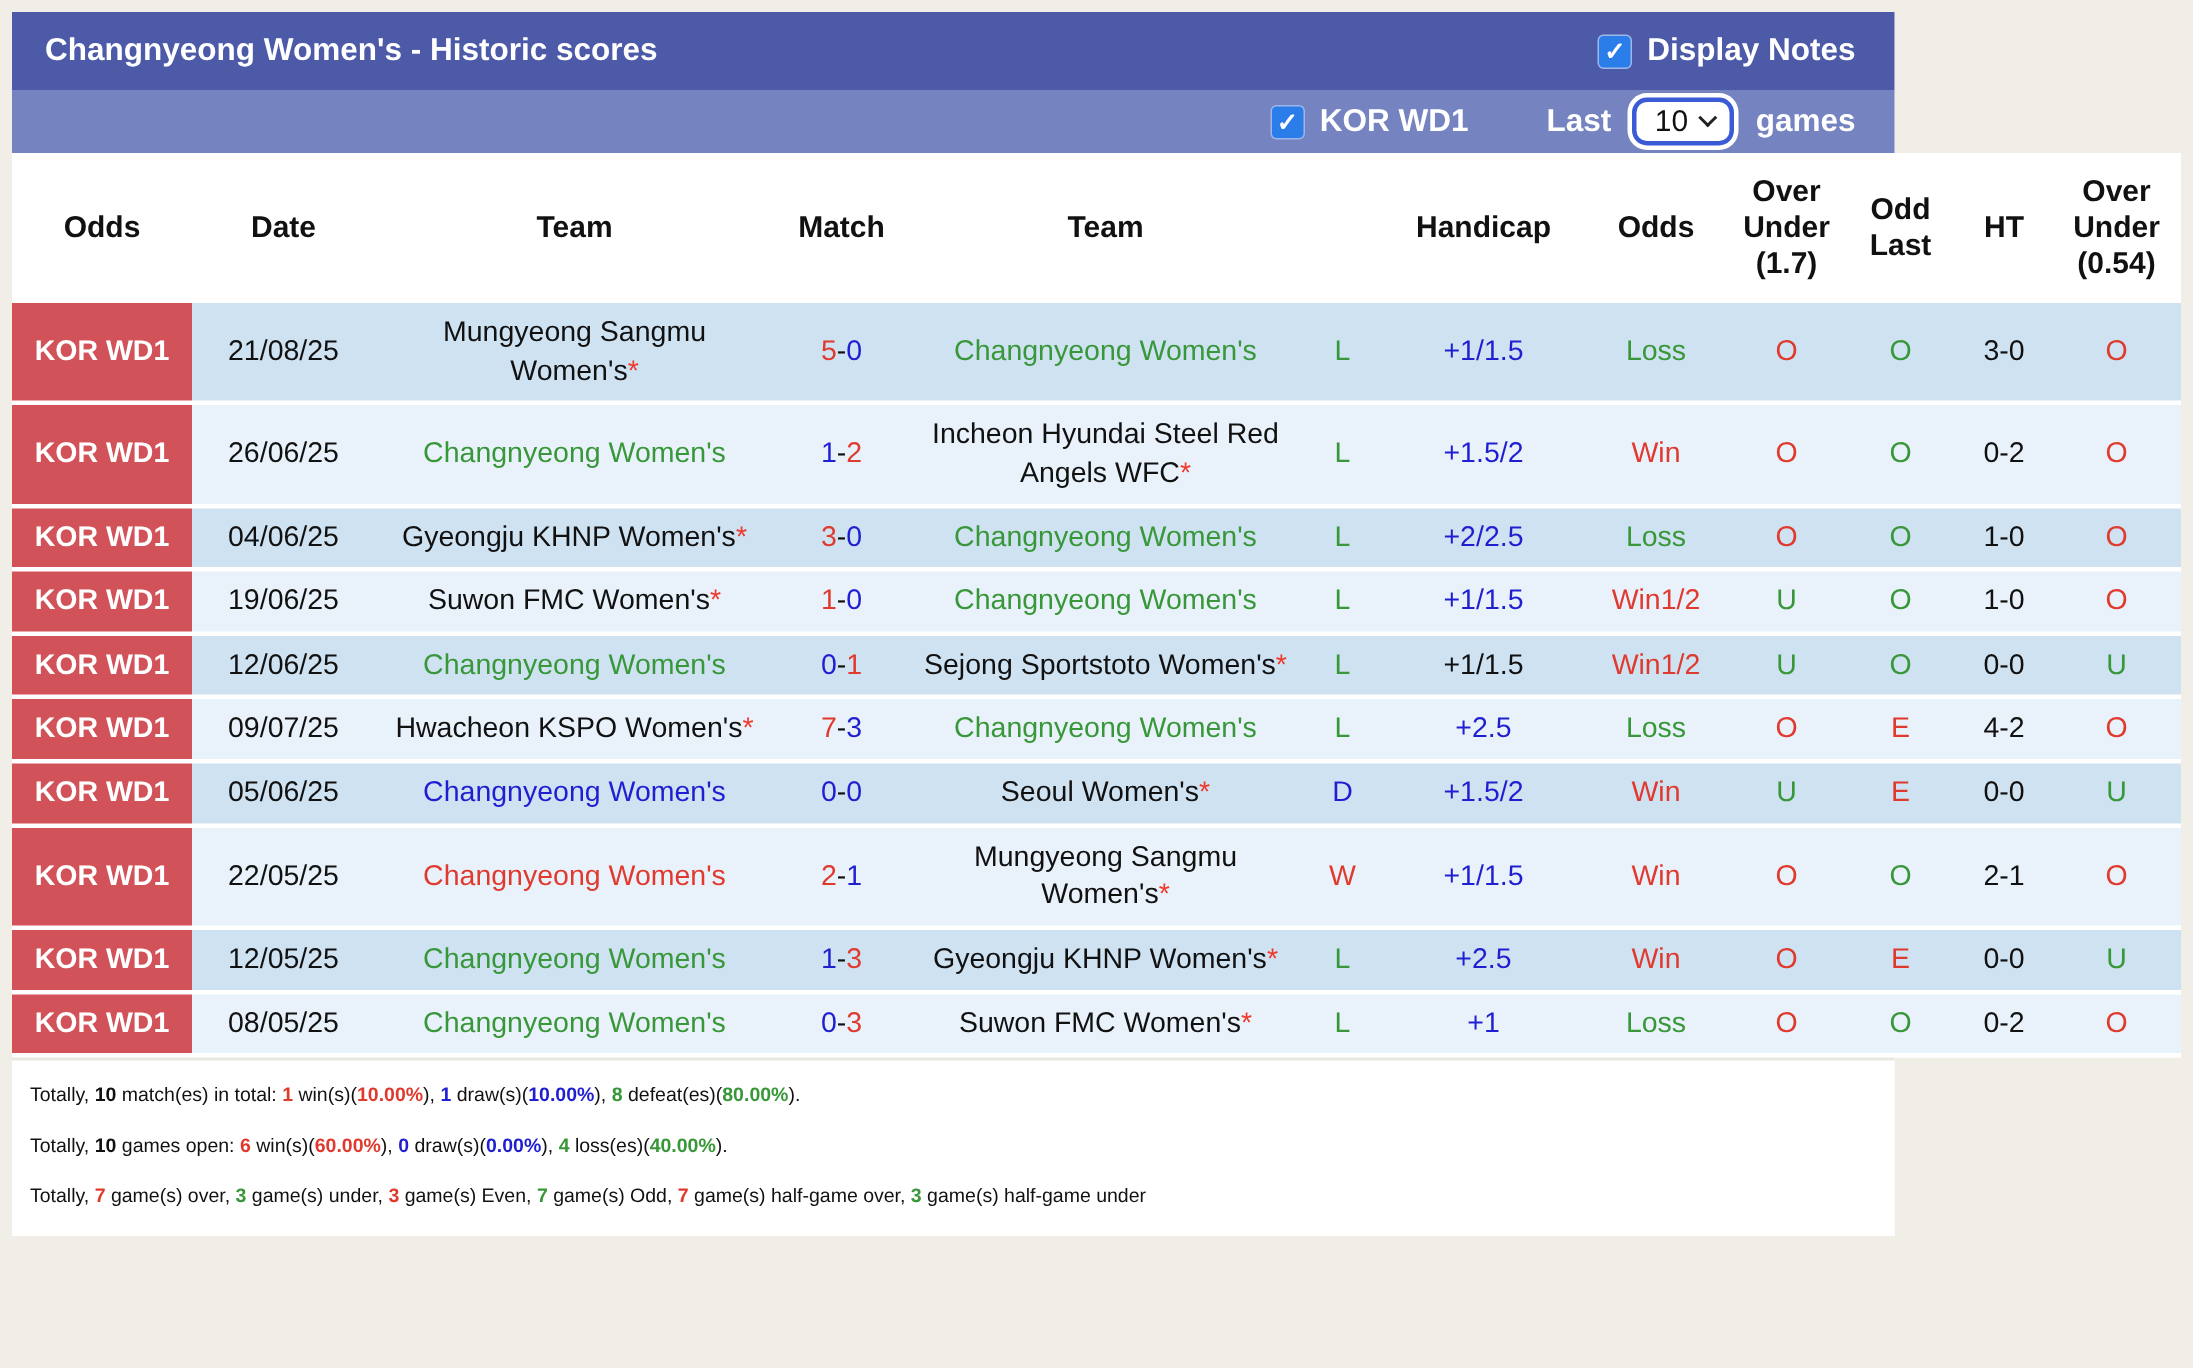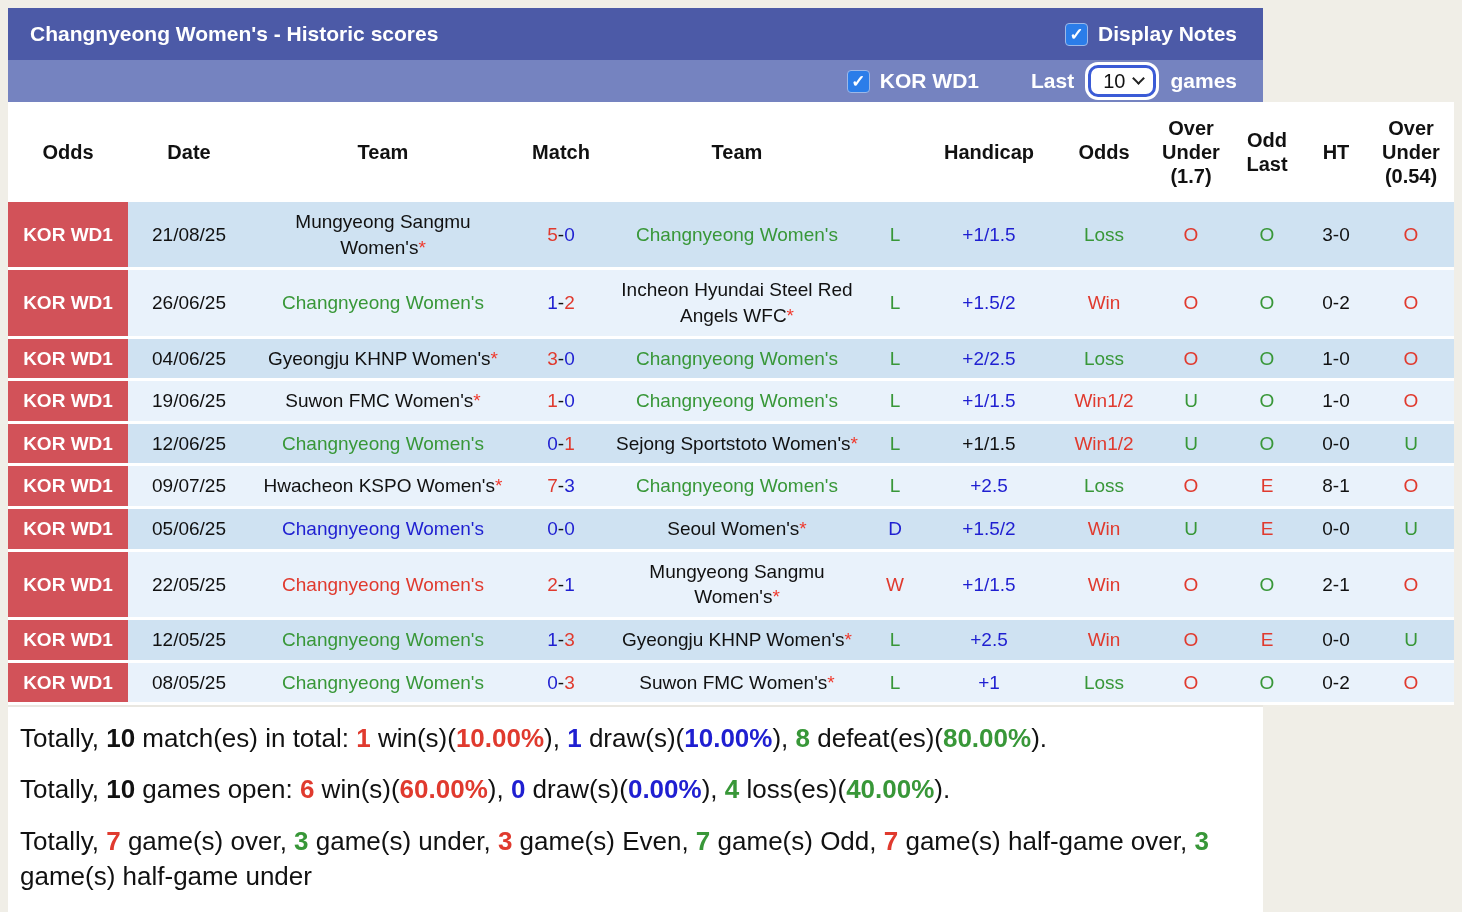--- a/index.html
+++ b/index.html
@@ -35,21 +35,21 @@
   tbody tr:nth-child(even) td { background:#e9f2fb; }
   td.match { background:#d25259 !important; color:#fff; font-weight:700; font-size:19px; }
   .red   { color:#e03a2e; }
   .green { color:#389738; }
   .blue  { color:#1f1fd1; }
   .black { color:#111111; }
   .star  { color:#f0392c; }
 
   
   .footer { border-top:2px solid #e9e7e1; padding:6px 0 10px 0; background:#fff; }
-  .fline { font-size:26px; color:#111; padding:8px 12px; line-height:1.35; }
+  .fline { font-size:13px; color:#111; padding:8px 12px; line-height:1.35; }
   .fline b { font-weight:700; }
 </style>
 </head>
 <body>
 
 <div class="page">
 
   <div class="titlebar">
     <span class="title">Changnyeong Women's - Historic scores</span>
     <span class="hgroup">
@@ -178,21 +178,21 @@
           <td class="match">KOR WD1</td>
           <td class="black">09/07/25</td>
           <td><span class="black">Hwacheon KSPO Women's</span><span class="star">*</span></td>
           <td><span class="red">7</span><span class="black">-</span><span class="blue">3</span></td>
           <td><span class="green">Changnyeong Women's</span></td>
           <td class="green">L</td>
           <td class="blue">+2.5</td>
           <td class="green">Loss</td>
           <td class="red">O</td>
           <td class="red">E</td>
-          <td class="black">8-1</td>
+          <td class="black">4-2</td>
           <td class="red">O</td>
         </tr>
         <tr>
           <td class="match">KOR WD1</td>
           <td class="black">05/06/25</td>
           <td><span class="blue">Changnyeong Women's</span></td>
           <td><span class="blue">0</span><span class="black">-</span><span class="blue">0</span></td>
           <td><span class="black">Seoul Women's</span><span class="star">*</span></td>
           <td class="blue">D</td>
           <td class="blue">+1.5/2</td>

